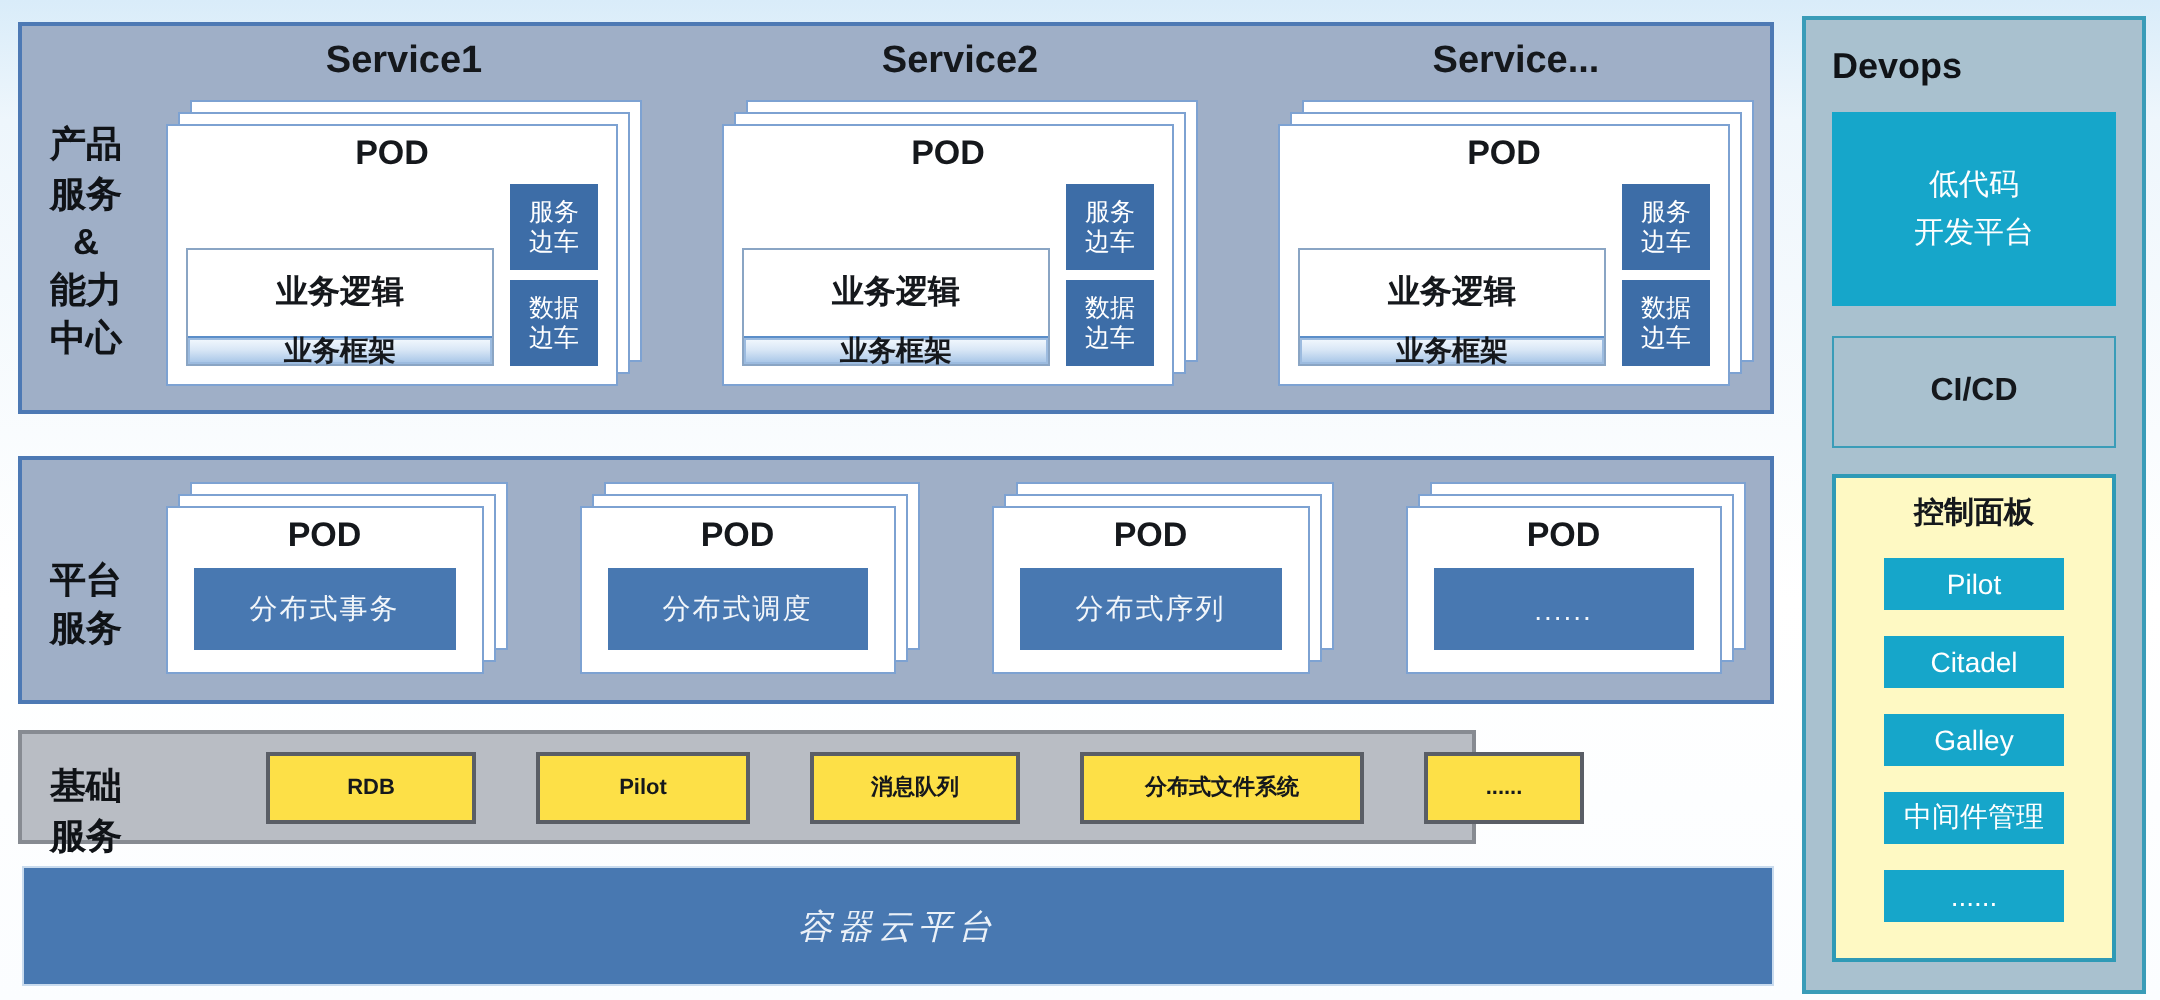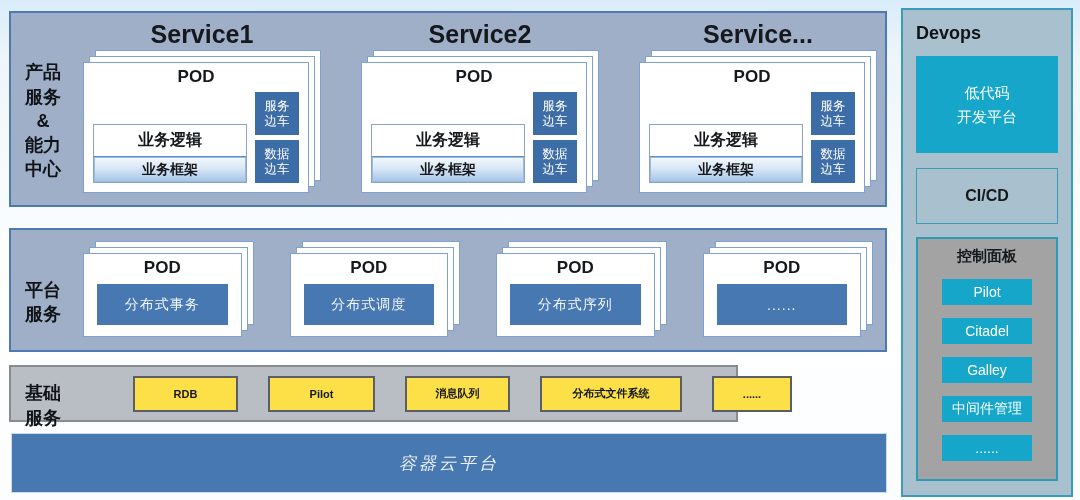--- a/index.html
+++ b/index.html
@@ -36,26 +36,26 @@
   .pod-card {
     position:absolute; left:0; top:12px; right:12px; bottom:0;
     background:#ffffff; border:1.5px solid #7da2d2;
     display:flex; flex-direction:column; padding:3px 9px 9px 9px;
   }
   .pod-title { text-align:center; font-size:17px; font-weight:700; color:#15181c; padding:1px 0 5px; }
 
   
   .services { flex:1; display:flex; gap:40px; padding:7px 8px 12px 8px; }
   .service { flex:1; display:flex; flex-direction:column; }
-  .service-title { text-align:center; font-size:25px; font-weight:600; color:#15181c; height:30px; }
+  .service-title { text-align:center; font-size:19px; font-weight:600; color:#15181c; height:30px; }
   .pod-body { flex:1; display:flex; gap:8px; }
   .logic-frame { flex:1; display:flex; flex-direction:column; border:1px solid #8aa5c4; background:#fff;margin-top:32px; }
   .logic { flex:1; display:flex; align-items:center; justify-content:center; font-size:16px; font-weight:600; }
   .framework {
-    height:26px; display:flex; align-items:center; justify-content:center;
+    height:14px; display:flex; align-items:center; justify-content:center;
     font-size:14px; font-weight:600; border-top:1px solid #5b8ec9;
     box-shadow: inset 0 0 0 1px #9cbbdf;
     background:linear-gradient(180deg,#f4f9fe 0%, #d9e7f6 45%, #a3c3e6 100%);
   }
   .sidecars { width:44px; flex:0 0 44px; display:flex; flex-direction:column; gap:5px; }
   .sidecar {
     flex:1; background:#3d6da7; color:#ffffff; font-size:12.5px; line-height:1.2;
     display:flex; align-items:center; justify-content:center; text-align:center; font-weight:500;
   }
 
@@ -91,21 +91,21 @@
     height:97px; flex:0 0 97px; background:#16a6ca; color:#fdfefe;
     display:flex; align-items:center; justify-content:center; text-align:center;
     font-size:15px; line-height:1.55; font-weight:500; margin-bottom:15px;
   }
   .cicd {
     height:56px; flex:0 0 56px; border:1.5px solid #3a9cb8;
     display:flex; align-items:center; justify-content:center;
     font-size:16px; font-weight:600; color:#15181c; margin-bottom:13px;
   }
   .control-panel {
-    flex:1; background:#a3a3a3; border:2px solid #2f9ab6;
+    flex:1; background:#fef9c3; border:2px solid #2f9ab6;
     display:flex; flex-direction:column; gap:13px; padding:6px 24px 14px;
   }
   .control-title { text-align:center; font-size:15px; font-weight:600; color:#15181c; padding-top:2px; }
   .control-btn {
     height:26px; flex:0 0 26px; background:#16a6ca; color:#ffffff;
     display:flex; align-items:center; justify-content:center;
     font-size:14px; font-weight:500;
   }
 </style>
 </head>

